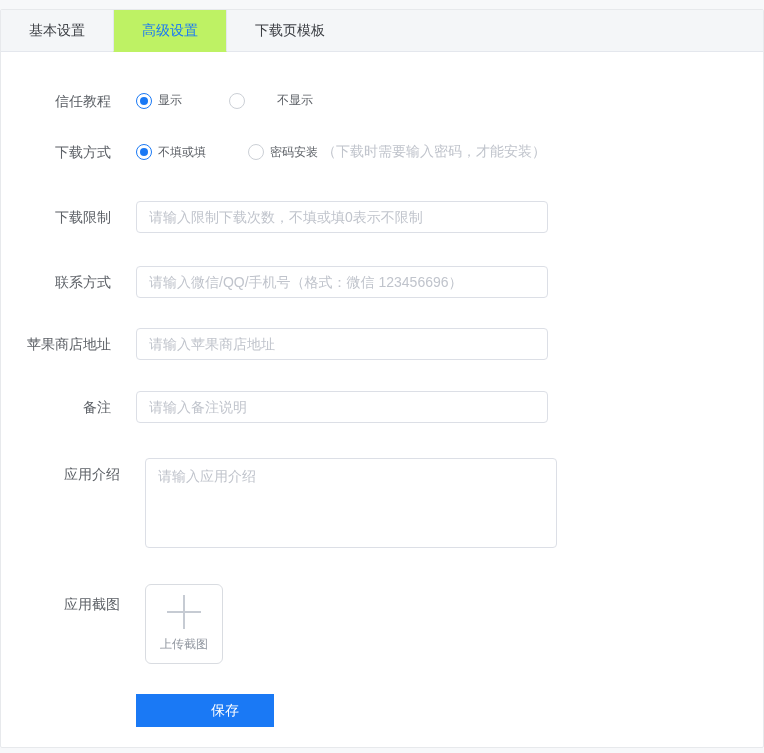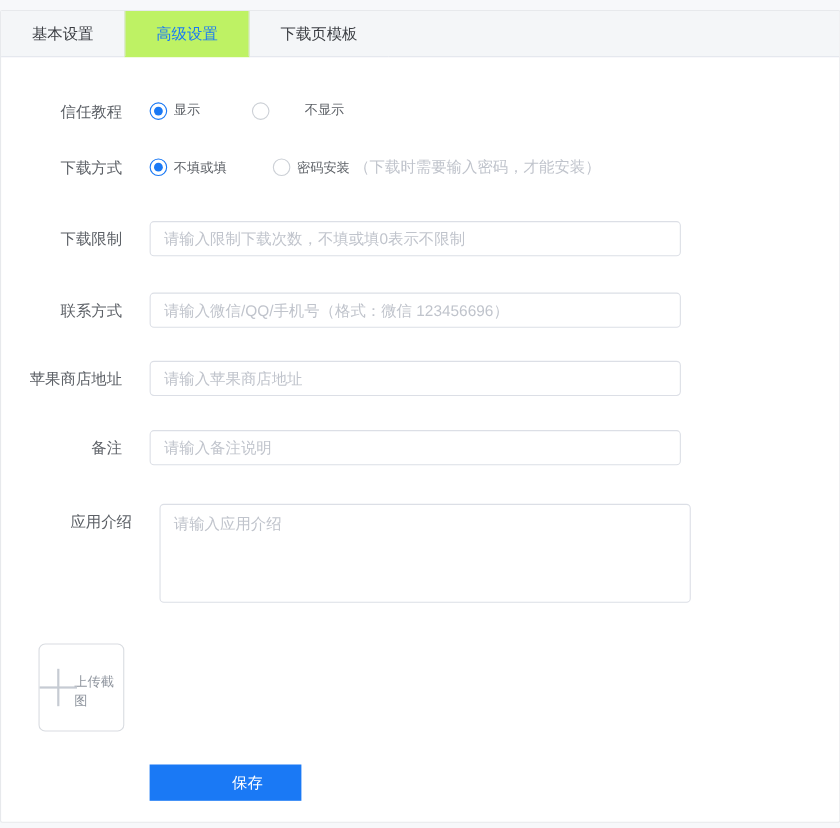--- a/index.html
+++ b/index.html
@@ -32,21 +32,21 @@
   
   .form { padding-top:40px; }
   .form-row { display:flex; align-items:center; }
   .form-row.align-top { align-items:flex-start;padding-left:9px; }
   .form-label {
     width:110px; flex:none; text-align:right;
     font-size:14px; color:#5c6066; line-height:16px;
   }
   .control { margin-left:25px; }
   input.text-input, textarea.area-input {
-    width:483px; border:1px solid #dcdfe6; border-radius:4px;
+    width:412px; border:1px solid #dcdfe6; border-radius:4px;
     font-size:14px; color:#303133; outline:none; background:#fff;
     font-family:"Liberation Sans", sans-serif;
   }
   input.text-input { height:32px; padding:0 12px; }
   textarea.area-input { height:90px; padding:8px 12px; resize:none; line-height:18px; }
   input::placeholder, textarea::placeholder { color:#c0c4cc; opacity:1; }
   
   .radio-group { display:flex; align-items:center; margin-left:25px; }
   .radio-item { display:flex; align-items:center; cursor:pointer; }
   .radio-circle {
@@ -57,21 +57,21 @@
   .radio-circle.checked::after {
     content:""; position:absolute; width:8px; height:8px; border-radius:50%;
     background:#1a79f5; top:50%; left:50%; transform:translate(-50%,-50%);
   }
   .radio-label { margin-left:6px; font-size:12px; color:#5c6066; }
   .radio-hint { margin-left:4px; font-size:14px; color:#c0c4cc; }
   
   .upload-box {
     margin-left:25px; width:78px; height:80px;
     border:1px solid #d9dce1; border-radius:6px; background:#fff;
-    display:flex; flex-direction:row; align-items:center; justify-content:center;
+    display:flex; flex-direction:column; align-items:center; justify-content:center;
     cursor:pointer;
   }
   .plus-icon { position:relative; width:34px; height:34px; }
   .plus-icon::before, .plus-icon::after {
     content:""; position:absolute; background:#c6cbd3;
   }
   .plus-icon::before { left:0; top:16px; width:34px; height:2px; }
   .plus-icon::after { left:16px; top:0; width:2px; height:34px; }
   .upload-text { margin-top:7px; font-size:12px; color:#8f959e; }
   
@@ -163,20 +163,21 @@
     
     <div class="form-row align-top" style="margin-bottom:32px;">
       <div class="form-label" style="padding-top:8px;">应用介绍</div>
       <div class="control">
         <textarea class="area-input" placeholder="请输入应用介绍" style=""></textarea>
       </div>
     </div>
 
     
     <div class="form-row align-top" style="margin-bottom:30px;">
+      <div class="form-label" style="padding-top:12px;">应用截图</div>
       <div class="upload-box">
         <div class="plus-icon"></div>
         <div class="upload-text">上传截图</div>
       </div>
     </div>
 
     
     <button class="save-btn">保存</button>
 
   </div>

